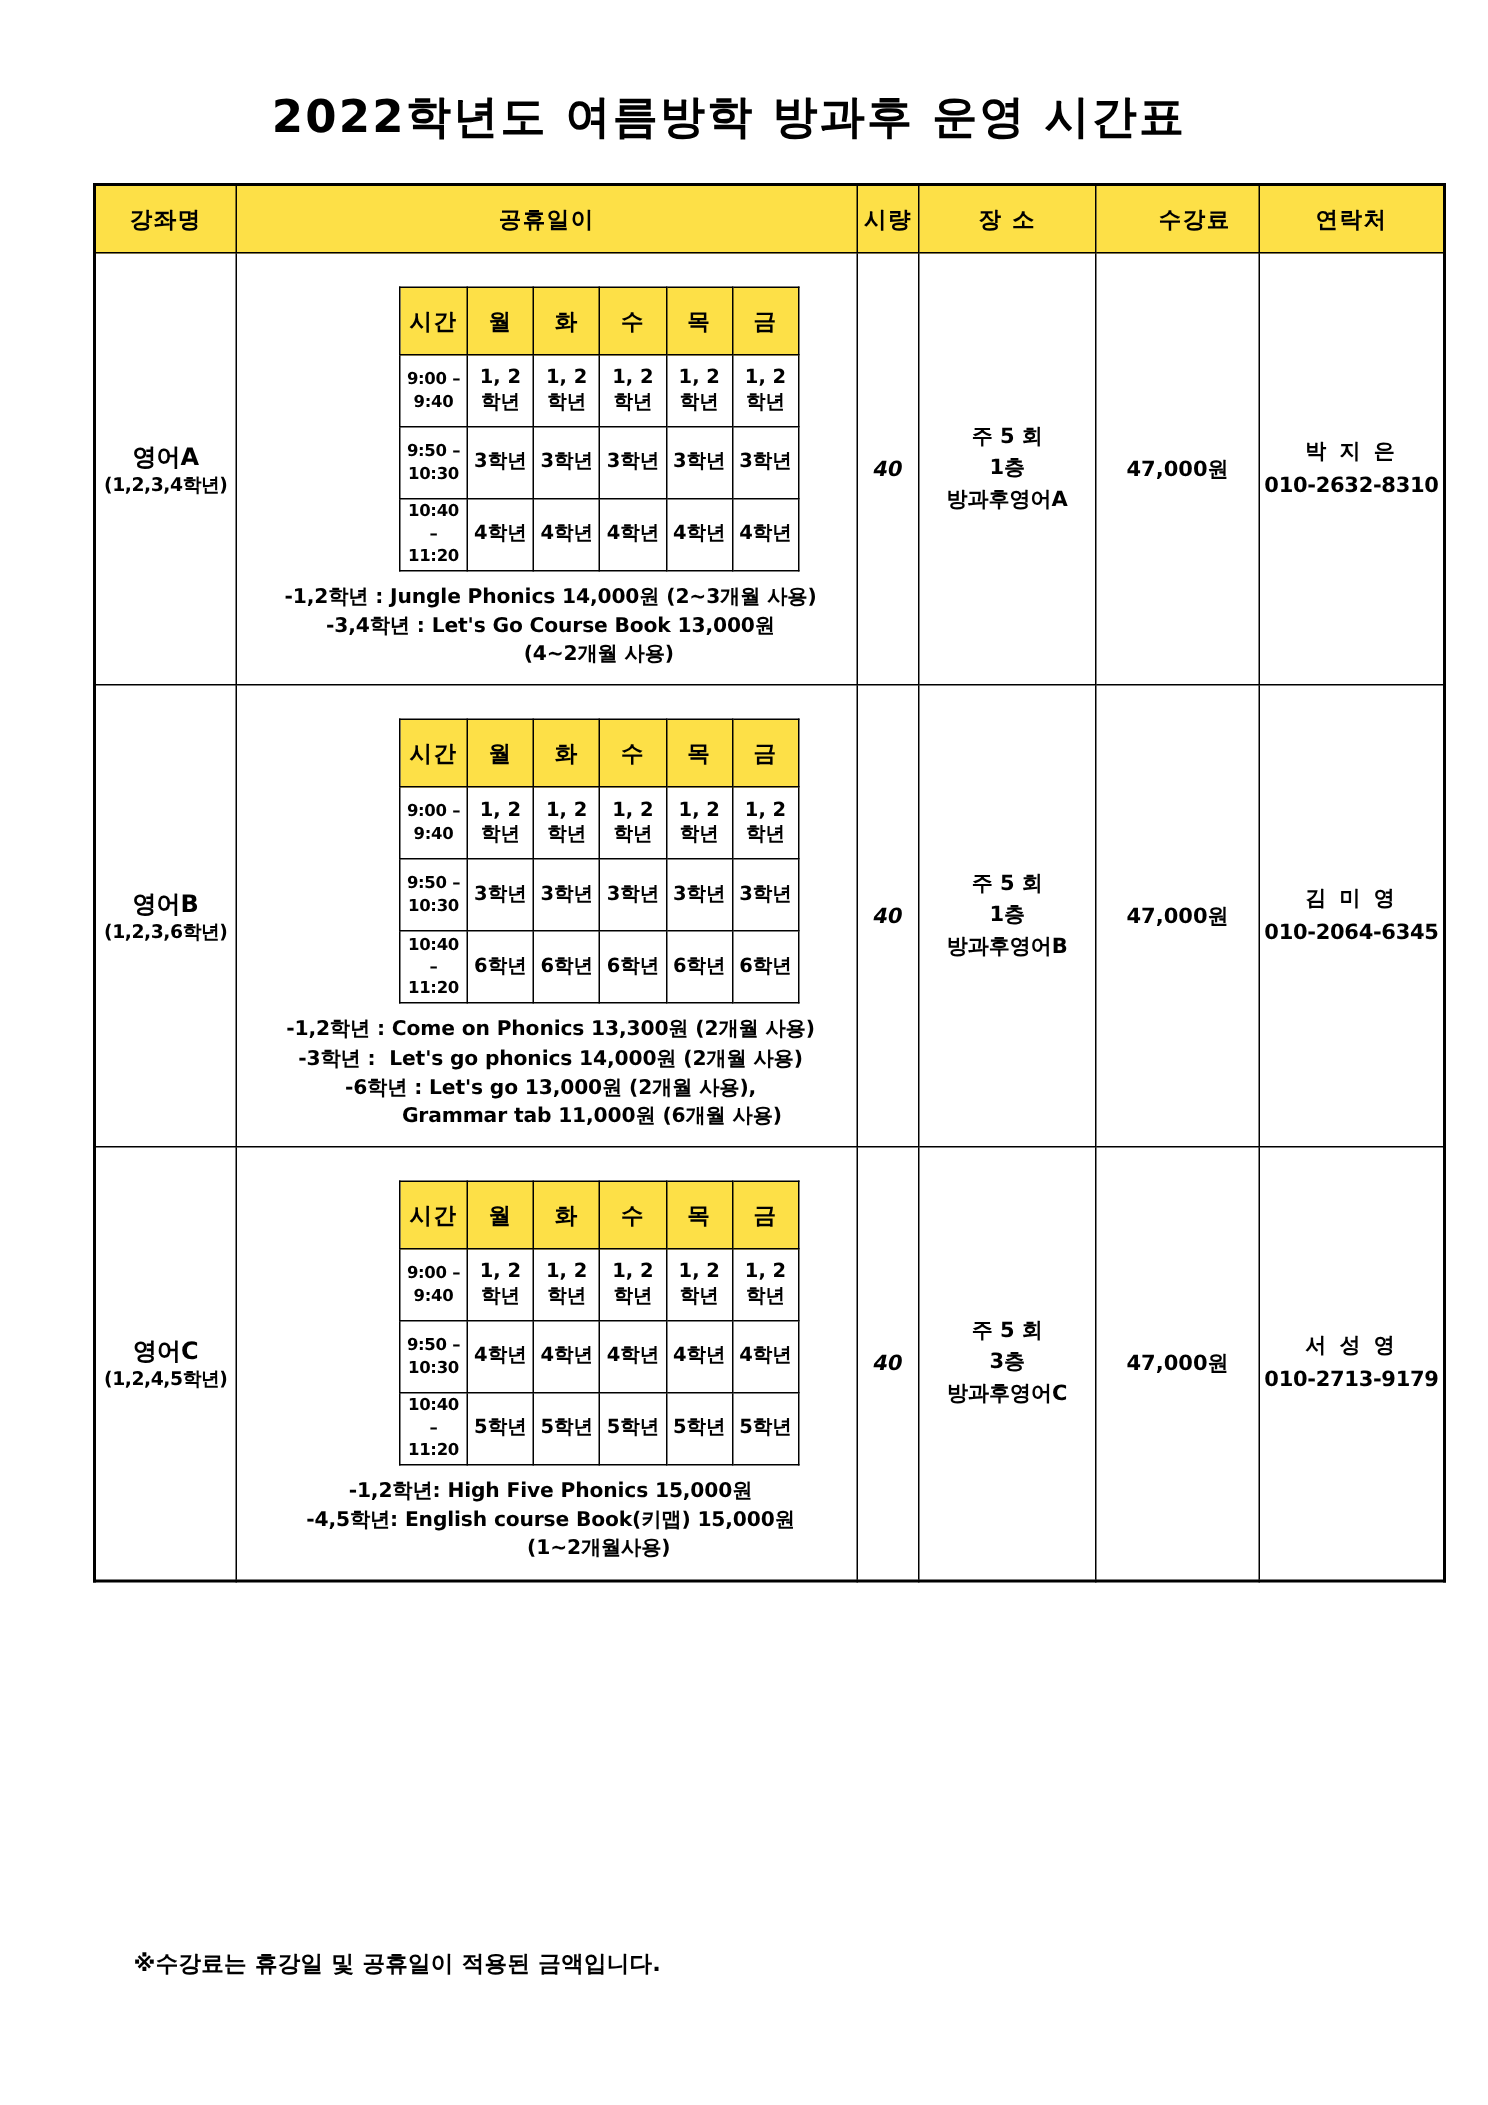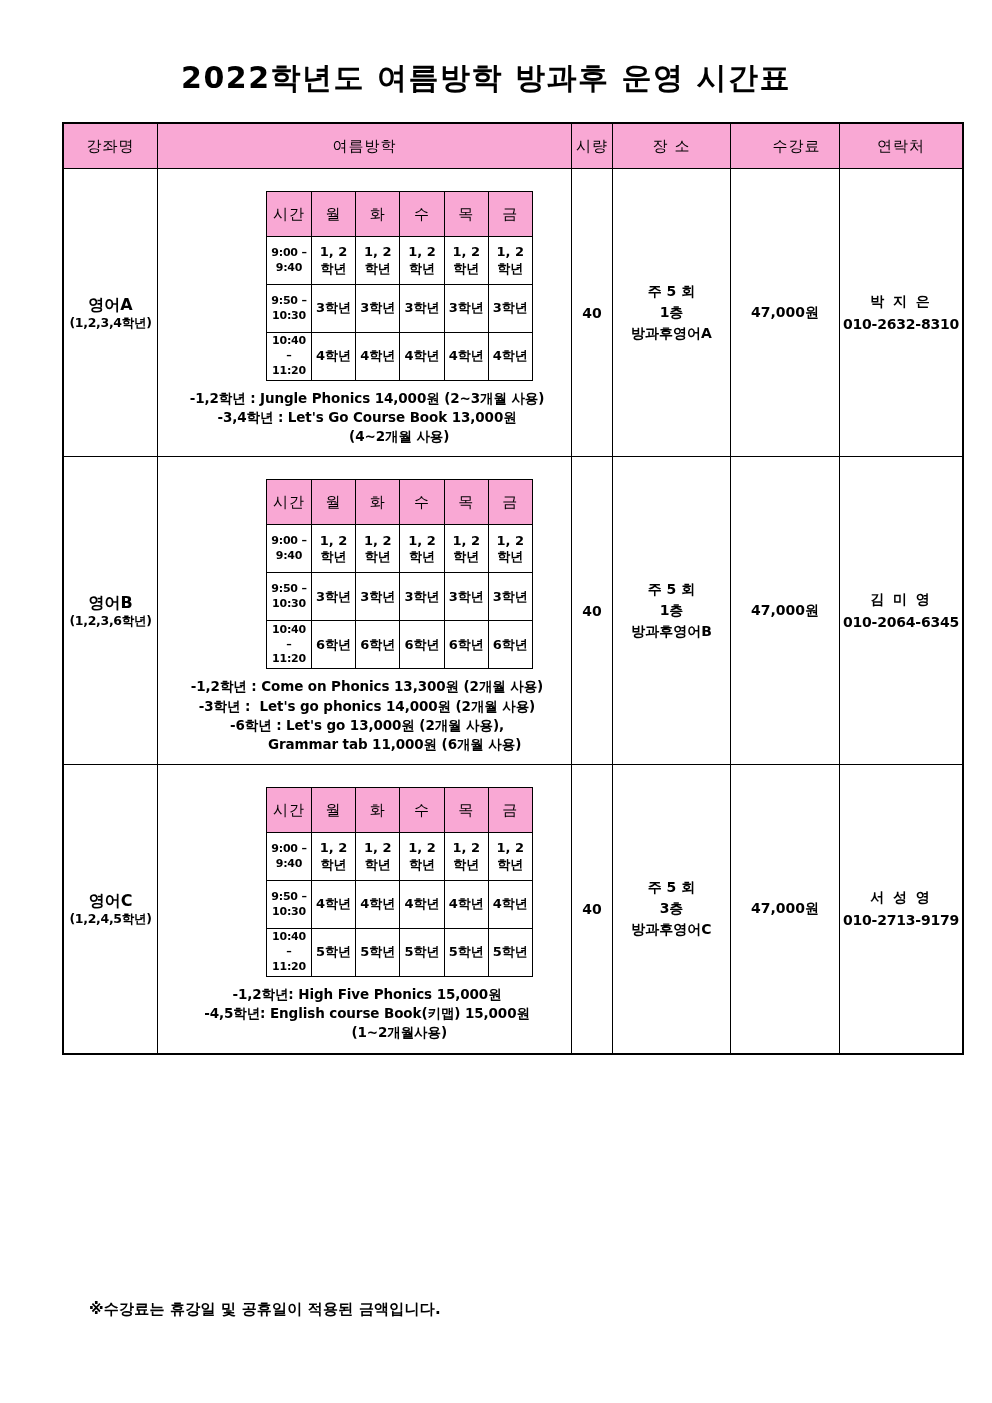--- a/index.html
+++ b/index.html
@@ -46,24 +46,24 @@
     table-layout: fixed;
   }
   .main-table th,
   .main-table td {
     border: 1px solid #000000;
     vertical-align: middle;
     text-align: center;
     padding: 0;
   }
   .main-table thead th {
-    background: #f9a8d4;
+    background: #fde047;
     height: 44px;
     font-size: 15px;
-    font-weight: 400;
+    font-weight: 700;
     letter-spacing: 1px;
     text-align: center;
   }
   .main-table {
     border: 2px solid #000000;
   }
   .main-table thead th.col-course { width: 93px; }
   .main-table thead th.col-time   { width: 413px; }
   .main-table thead th.col-count  { width: 40px; }
   .main-table thead th.col-place  { width: 117px; }
@@ -137,21 +137,21 @@
     padding-left: 5px;
     font-size: 13.5px;
     font-weight: 700;
     line-height: 1.42;
     letter-spacing: -0.1px;
     white-space: pre;
   }
   .notes .note-line { display: block; }
 
   
-  .cell-count { font-size: 15px; font-weight: 700; }
+  .cell-count { font-size: 15px; font-weight: 700; font-style: italic; }
   .cell-place { font-size: 14px; font-weight: 700; line-height: 1.5; }
   .cell-fee   { font-size: 14.5px; font-weight: 700; }
   .cell-tel   { font-size: 14px; font-weight: 700; line-height: 1.6; }
   .cell-place .pl-line { display: block; }
   .cell-tel .tel-name { display: block; letter-spacing: 2px; }
   .cell-tel .tel-num  { display: block; letter-spacing: -0.2px; }
 
   
   .footer-note {
     position: absolute;
@@ -168,21 +168,21 @@
 <body>
 
 <div class="page">
 
   <div class="doc-title">2022학년도 여름방학 방과후 운영 시간표</div>
 
   <table class="main-table">
     <thead>
       <tr>
         <th class="col-course">강좌명</th>
-        <th class="col-time">여름방학</th>
+        <th class="col-time">공휴일이</th>
         <th class="col-count">시량</th>
         <th class="col-place">장 소</th>
         <th class="col-fee">수강료</th>
         <th class="col-tel">연락처</th>
       </tr>
     </thead>
     <tbody id="table-body">
         <tr>
           <td class="course-name">
             <span class="cn-main">영어A</span>

